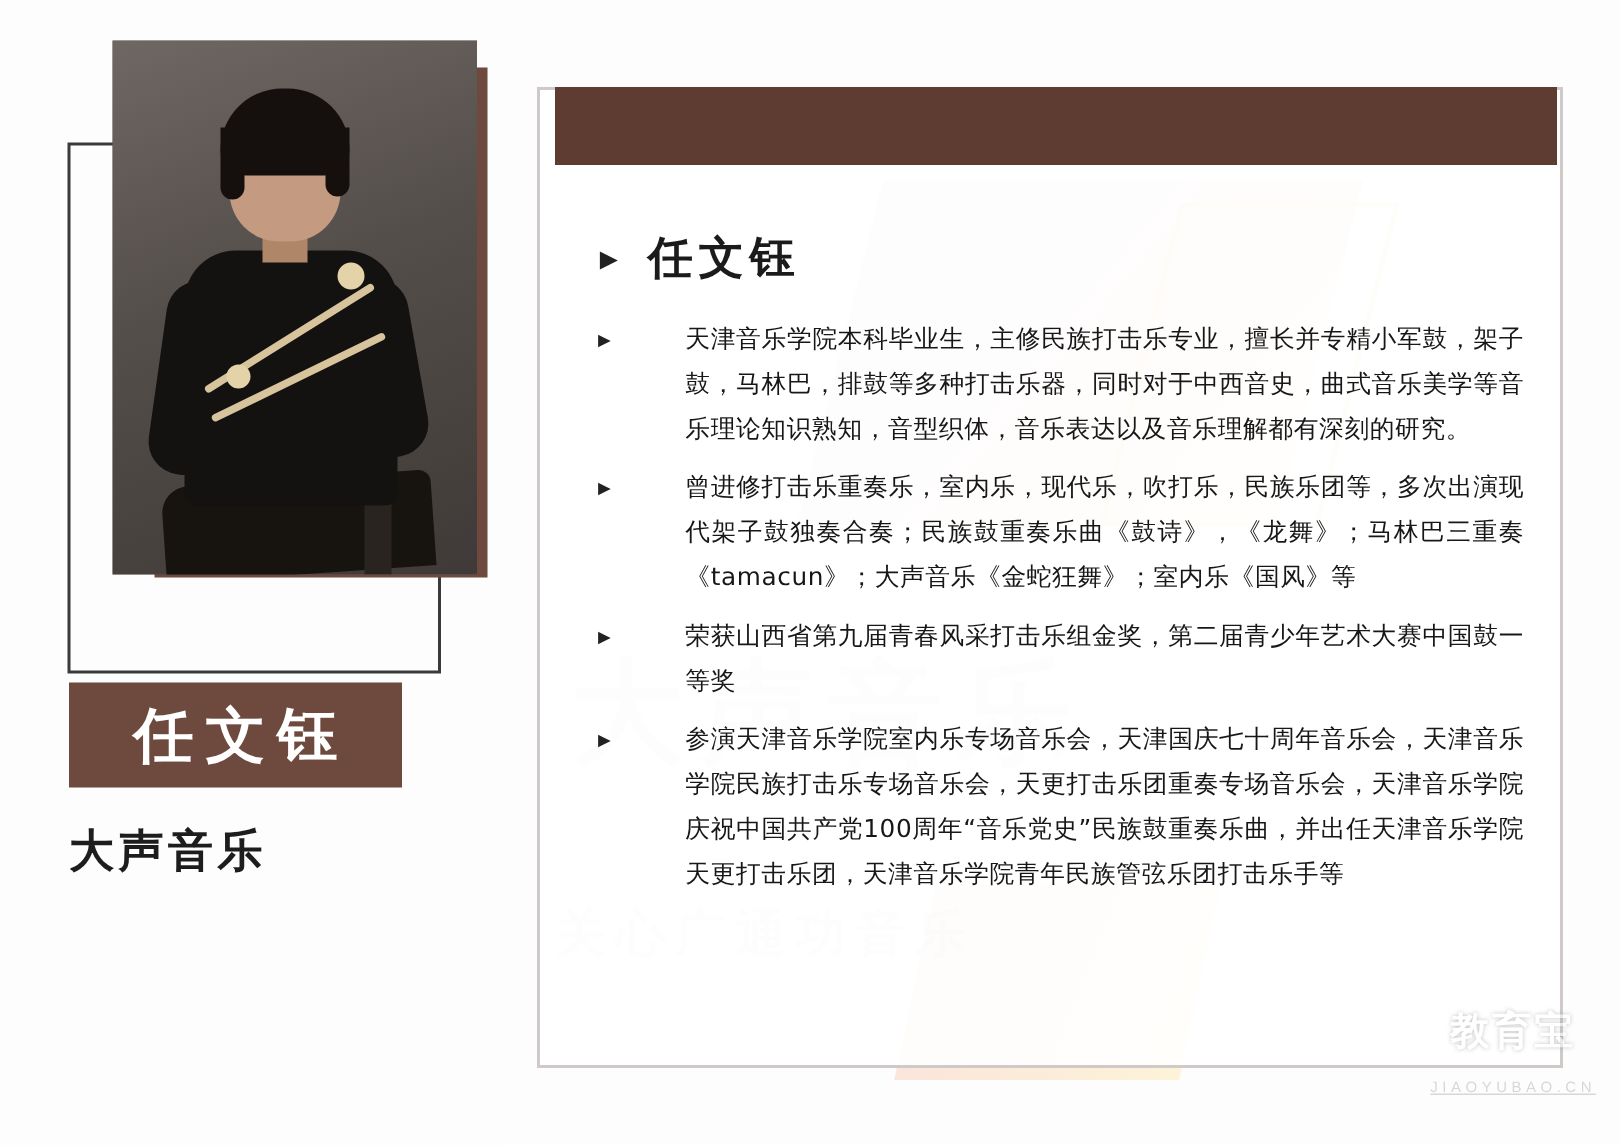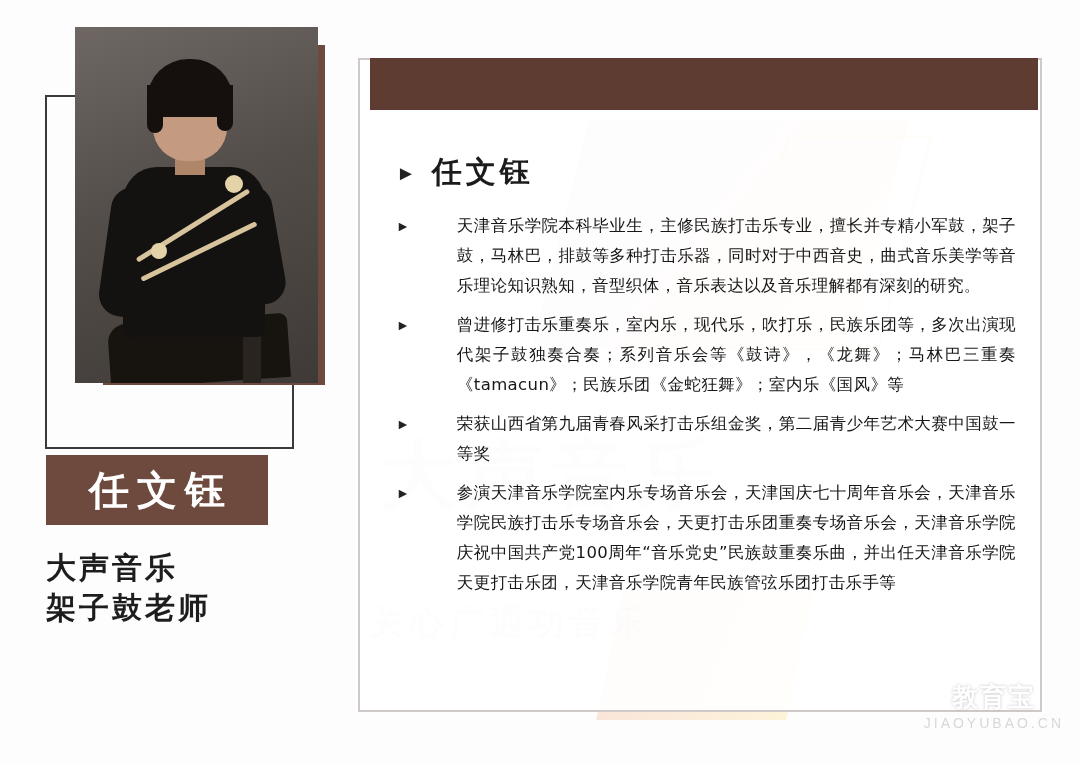--- a/index.html
+++ b/index.html
@@ -334,25 +334,26 @@
   }
   .wm-main {
     font-size: 26px;
     font-weight: bold;
     color: #ffffff;
     letter-spacing: 2px;
     text-shadow: 0 0 3px rgba(120,120,120,0.8);
     font-family: "DejaVu Sans", sans-serif;
   }
   .wm-sub {
-    font-size: 14px;
+    font-size: 10px;
     color: #b9b9b9;
     letter-spacing: 3px;
-    margin-top: 0;
+    margin-top: 15px;
     font-family: "Liberation Sans", sans-serif;
+    text-decoration: underline;
   }
 </style>
 </head>
 <body>
 
 <div class="page">
 
   <div class="bg-art">
     <div class="bg-shape-a"></div>
     <div class="bg-shape-b"></div>
@@ -383,21 +384,20 @@
       <div class="p-tip1"></div>
       <div class="p-tip2"></div>
     </div>
 
     <div class="name-badge">
       <span>任文钰</span>
     </div>
 
     <div class="role-block">
       <div class="role-line">大声音乐</div>
-      <div class="role-line">架子鼓老师</div>
     </div>
   </div>
 
   <div class="card">
     <div class="card-topbar"></div>
 
     <div class="card-inner">
 
       <div class="person-title">
         <span class="tri">►</span>
@@ -406,21 +406,21 @@
 
       <div class="bullets">
 
         <div class="bullet">
           <span class="tri">►</span>
           <span class="txt">天津音乐学院本科毕业生，主修民族打击乐专业，擅长并专精小军鼓，架子鼓，马林巴，排鼓等多种打击乐器，同时对于中西音史，曲式音乐美学等音乐理论知识熟知，音型织体，音乐表达以及音乐理解都有深刻的研究。</span>
         </div>
 
         <div class="bullet">
           <span class="tri">►</span>
-          <span class="txt">曾进修打击乐重奏乐，室内乐，现代乐，吹打乐，民族乐团等，多次出演现代架子鼓独奏合奏；系列音乐会等《鼓诗》，《龙舞》；马林巴三重奏《tamacun》；民族乐团《金蛇狂舞》；室内乐《国风》等</span>
+          <span class="txt">曾进修打击乐重奏乐，室内乐，现代乐，吹打乐，民族乐团等，多次出演现代架子鼓独奏合奏；民族鼓重奏乐曲《鼓诗》，《龙舞》；马林巴三重奏《tamacun》；大声音乐《金蛇狂舞》；室内乐《国风》等</span>
         </div>
 
         <div class="bullet">
           <span class="tri">►</span>
           <span class="txt">荣获山西省第九届青春风采打击乐组金奖，第二届青少年艺术大赛中国鼓一等奖</span>
         </div>
 
         <div class="bullet">
           <span class="tri">►</span>
           <span class="txt">参演天津音乐学院室内乐专场音乐会，天津国庆七十周年音乐会，天津音乐学院民族打击乐专场音乐会，天更打击乐团重奏专场音乐会，天津音乐学院庆祝中国共产党100周年“音乐党史”民族鼓重奏乐曲，并出任天津音乐学院天更打击乐团，天津音乐学院青年民族管弦乐团打击乐手等</span>

